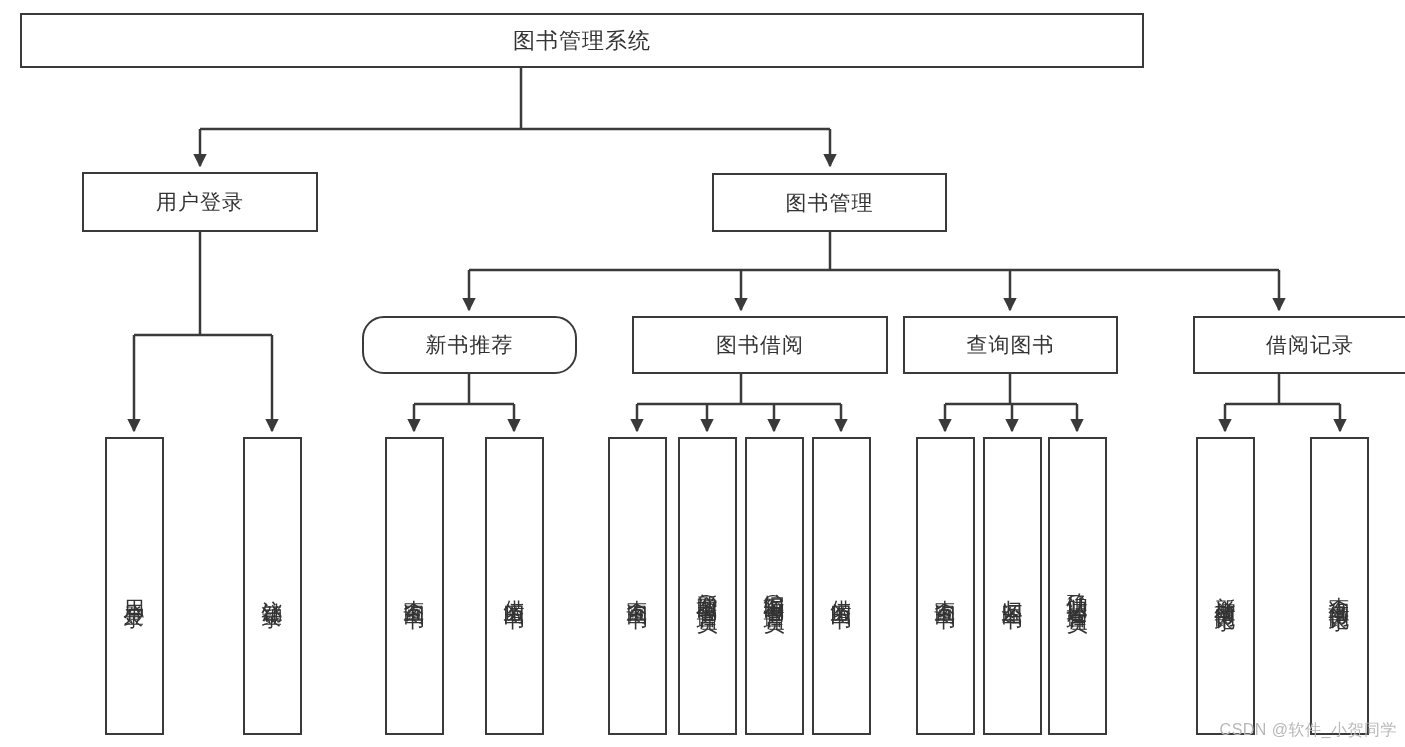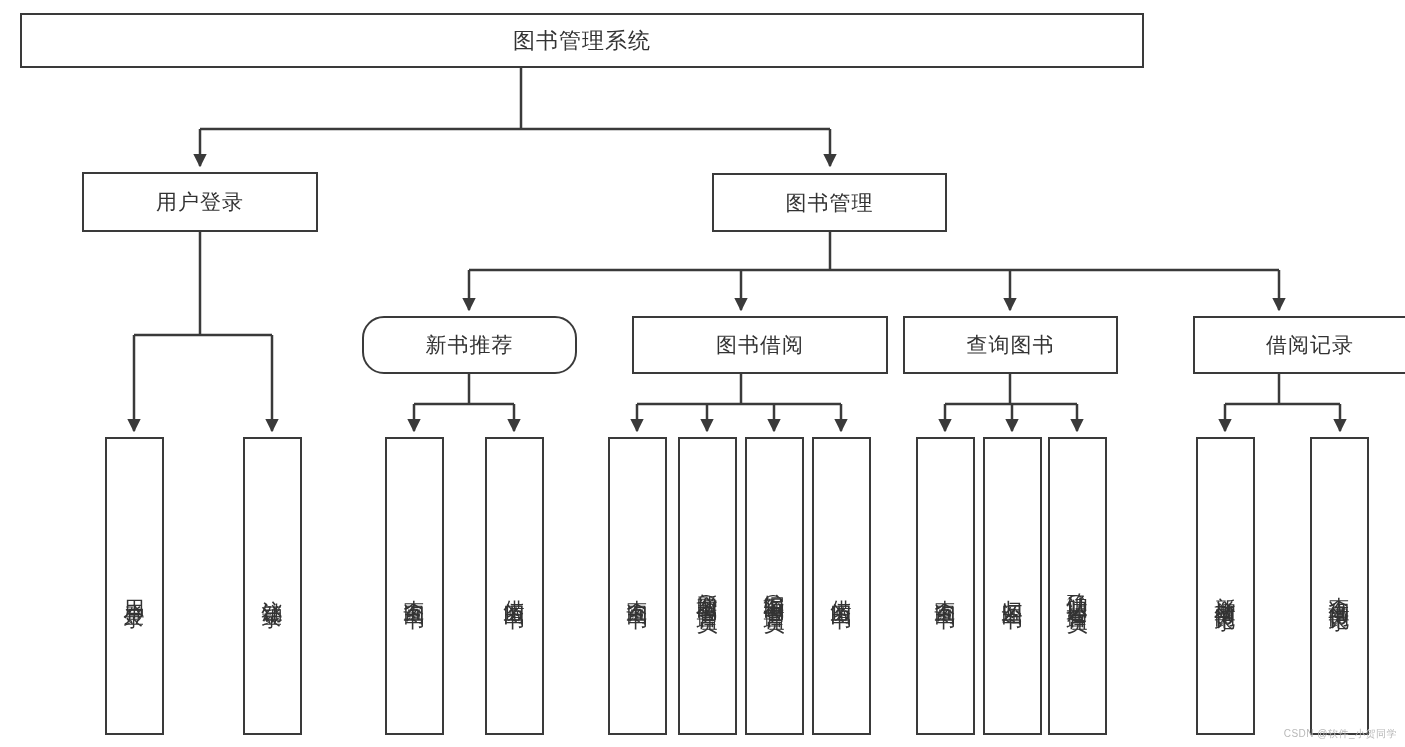--- a/index.html
+++ b/index.html
@@ -49,21 +49,21 @@
     position: absolute;
     left: 0; top: 0;
     width: 1405px;
     height: 747px;
     pointer-events: none;
   }
   .watermark {
     position: absolute;
     right: 8px;
     bottom: 6px;
-    font-size: 10px;
+    font-size: 16px;
     color: #b8b8b8;
     letter-spacing: 0.5px;
     white-space: nowrap;
   }
 </style>
 </head>
 <body>
 
 <div id="canvas">
 

